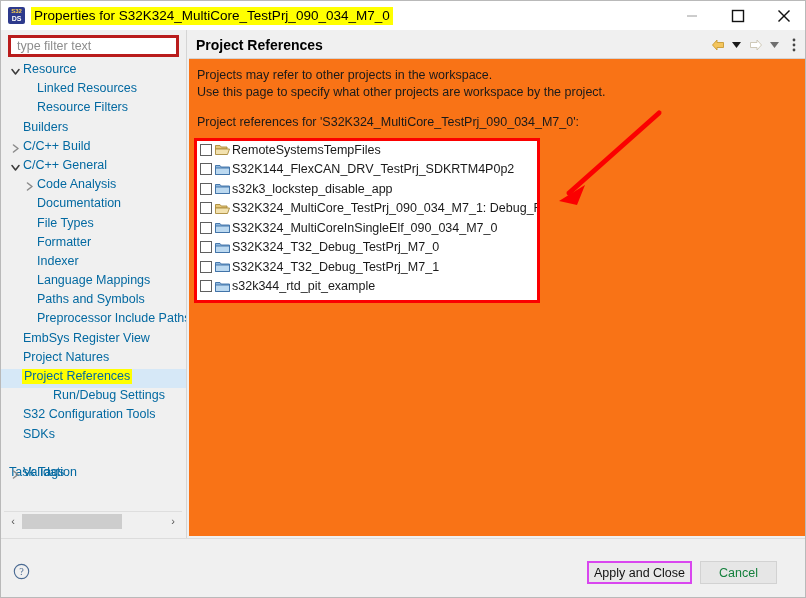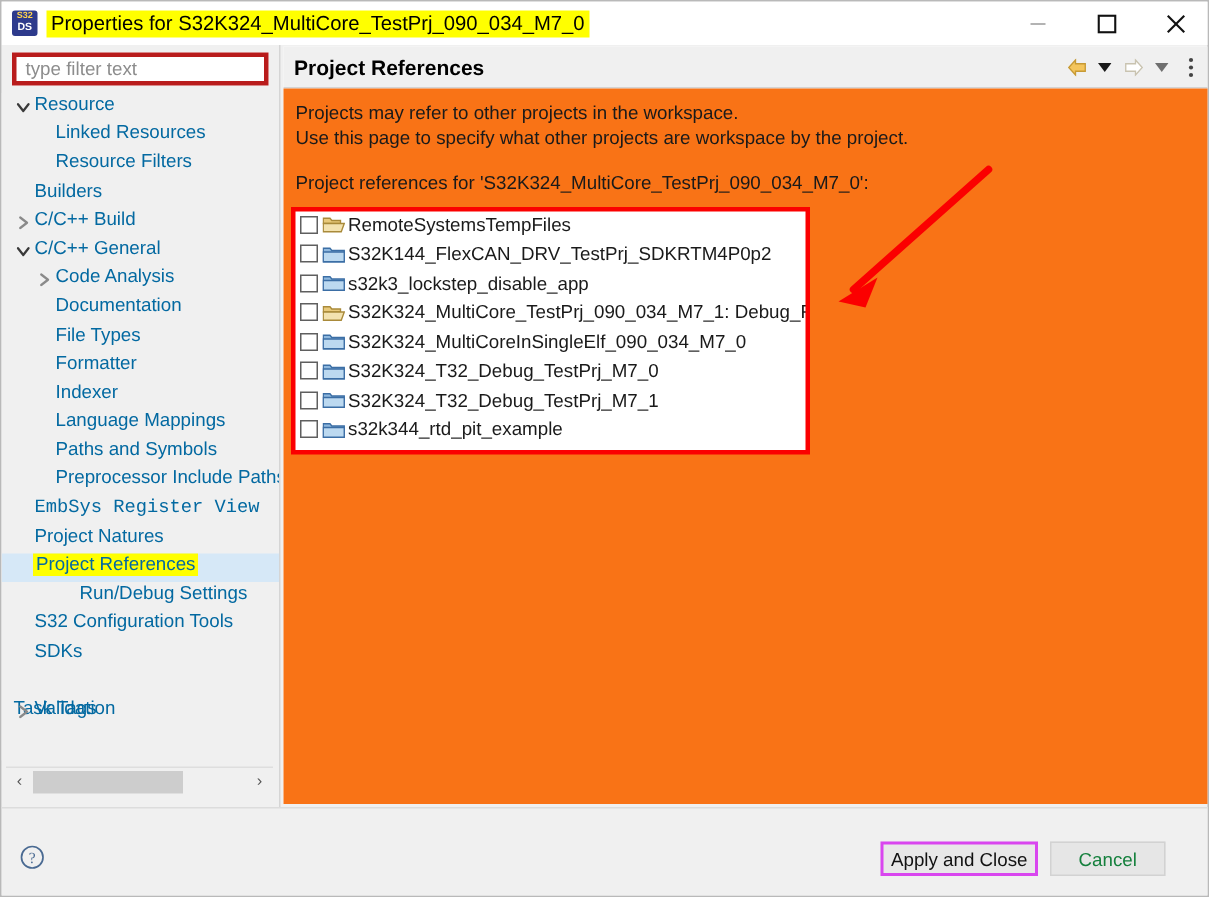--- a/index.html
+++ b/index.html
@@ -359,21 +359,21 @@
           <span class="tree-label">Language Mappings</span>
         </div>
         <div class="tree-row" style="padding-left: 21px;">
           <span class="twisty"></span>
           <span class="tree-label">Paths and Symbols</span>
         </div>
         <div class="tree-row" style="padding-left: 21px;">
           <span class="twisty"></span>
           <span class="tree-label">Preprocessor Include Paths</span>
         </div>
-        <div class="tree-row" style="padding-left: 7px; font-family: Liberation Mono, monospace;">
+        <div class="tree-row" style="padding-left: 7px;">
           <span class="twisty"></span>
           <span class="tree-label">EmbSys Register View</span>
         </div>
         <div class="tree-row" style="padding-left: 7px;">
           <span class="twisty"></span>
           <span class="tree-label">Project Natures</span>
         </div>
         <div class="tree-row selected" style="padding-left: 7px;">
           <span class="twisty"></span>
           <span class="tree-label hl-yellow">Project References</span>

